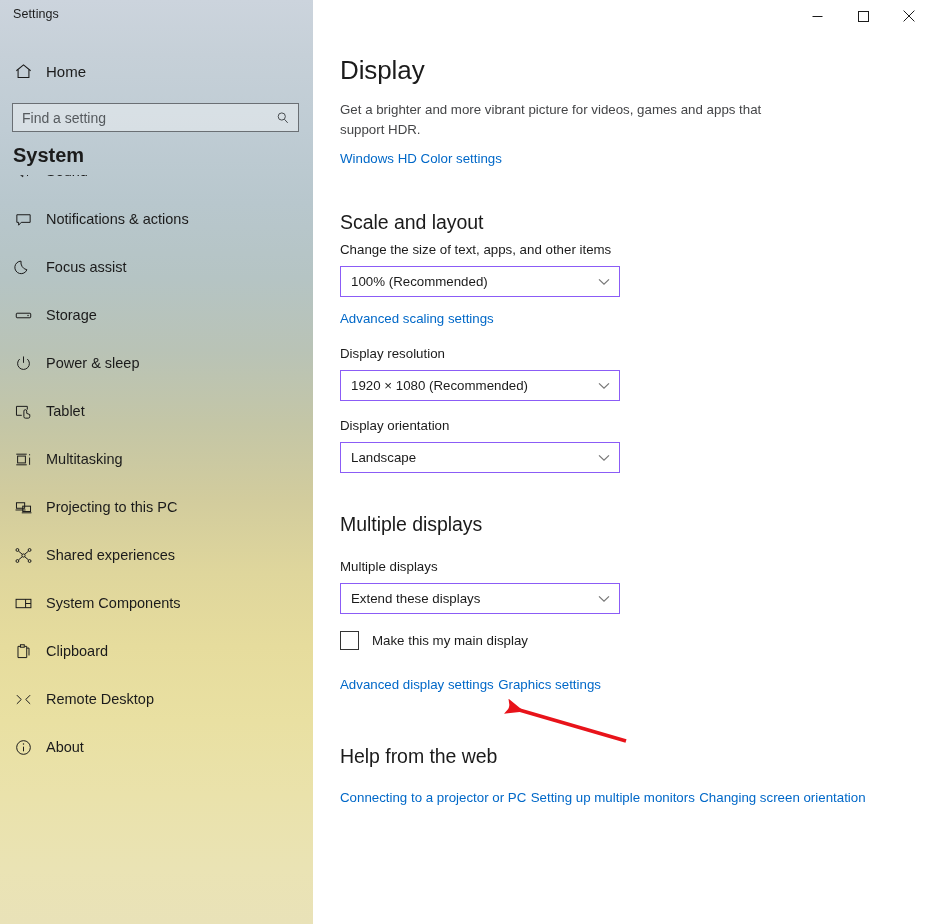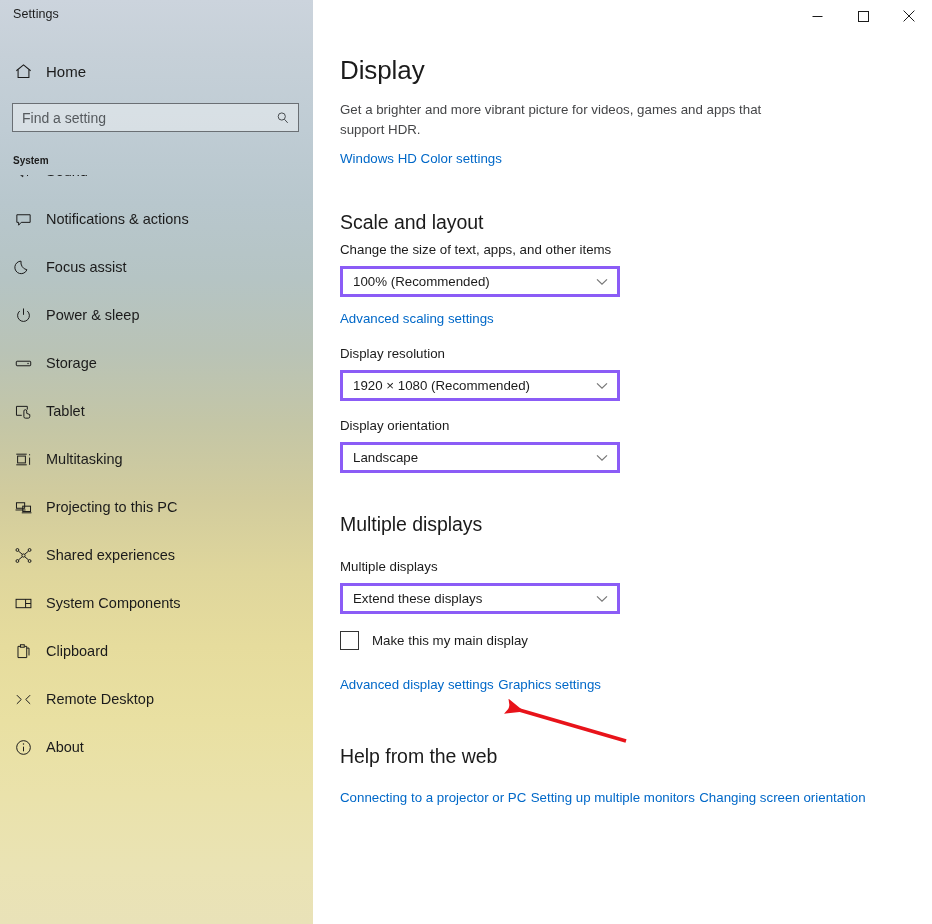--- a/index.html
+++ b/index.html
@@ -71,22 +71,22 @@
     font-family: "Liberation Sans", sans-serif;
     font-size: 14px; color: #2b2b2b;
   }
   #search-input::placeholder { color: #555a5e; opacity: 1; }
   #search-icon-wrap {
     width: 30px; height: 27px;
     display: flex; align-items: center; justify-content: center;
   }
 
   #sidebar-group-title {
-    position: absolute; left: 13px; top: 155px;
-    font-size: 10px; font-weight: bold; color: #1b1b1b;
+    position: absolute; left: 13px; top: 144px;
+    font-size: 20px; font-weight: bold; color: #1b1b1b;
     z-index: 5;
   }
 
   #nav-list {
     position: absolute; left: 0; top: 175px;
     width: 313px; height: 749px;
     overflow: hidden;
   }
   .nav-item {
     position: relative;
@@ -144,21 +144,21 @@
   h2.section {
     font-size: 19.5px; font-weight: normal; color: #1b1b1b;
     letter-spacing: -.05px;
   }
   .field-label {
     font-size: 13.3px; color: #1b1b1b;
   }
   .combo {
     position: relative;
     width: 280px; height: 31px;
-    border: 3px solid #8b5cf6;
+    border: 1px solid #8b5cf6;
     background: #ffffff;
     display: flex; align-items: center;
     cursor: default;
   }
   .combo .val {
     padding-left: 10px;
     font-size: 13.3px; color: #1b1b1b;
   }
   .combo .chev {
     position: absolute; right: 9px; top: 0; bottom: 0;
@@ -245,35 +245,35 @@
           <svg width="19" height="19" viewBox="0 0 20 20" fill="none" stroke="#1b1b1b" stroke-width="1.05">
             <path d="M13.6 12.4 A6.6 6.6 0 1 1 7.4 3.3 A7.8 7.8 0 0 0 13.6 12.4 Z"></path>
           </svg>
         </span>
         <span class="lbl">Focus assist</span>
       </div>
 
       <div class="nav-item">
         <span class="ic">
           <svg width="19" height="19" viewBox="0 0 20 20" fill="none" stroke="#1b1b1b" stroke-width="1.05">
+            <rect x="2.4" y="7.6" width="15.2" height="4.8" rx="0.8"></rect>
+            <circle cx="14.8" cy="10" r="0.75" fill="#1b1b1b" stroke="none"></circle>
+          </svg>
+        </span>
+        <span class="lbl">Storage</span>
+      </div>
+
+      <div class="nav-item">
+        <span class="ic">
+          <svg width="19" height="19" viewBox="0 0 20 20" fill="none" stroke="#1b1b1b" stroke-width="1.05">
             <path d="M6 5.3 A6.2 6.2 0 1 0 14 5.3"></path>
             <line x1="10" y1="2.6" x2="10" y2="9.3"></line>
           </svg>
         </span>
         <span class="lbl">Power &amp; sleep</span>
-      </div>
-
-      <div class="nav-item">
-        <span class="ic">
-          <svg width="19" height="19" viewBox="0 0 20 20" fill="none" stroke="#1b1b1b" stroke-width="1.05">
-            <rect x="2.4" y="7.6" width="15.2" height="4.8" rx="0.8"></rect>
-            <circle cx="14.8" cy="10" r="0.75" fill="#1b1b1b" stroke="none"></circle>
-          </svg>
-        </span>
-        <span class="lbl">Storage</span>
       </div>
 
       <div class="nav-item">
         <span class="ic">
           <svg width="19" height="19" viewBox="0 0 20 20" fill="none" stroke="#1b1b1b" stroke-width="1.05">
             <path d="M2.6 4.6 H14 V8"></path>
             <path d="M2.6 4.6 V14 H8.2"></path>
             <path d="M10.4 9.6 A1.5 1.5 0 0 1 13.4 9.6 V12 L16.6 13.2 V15.4 A1.6 1.6 0 0 1 15 17 H12 A1.6 1.6 0 0 1 10.4 15.4 Z"></path>
           </svg>
         </span>

